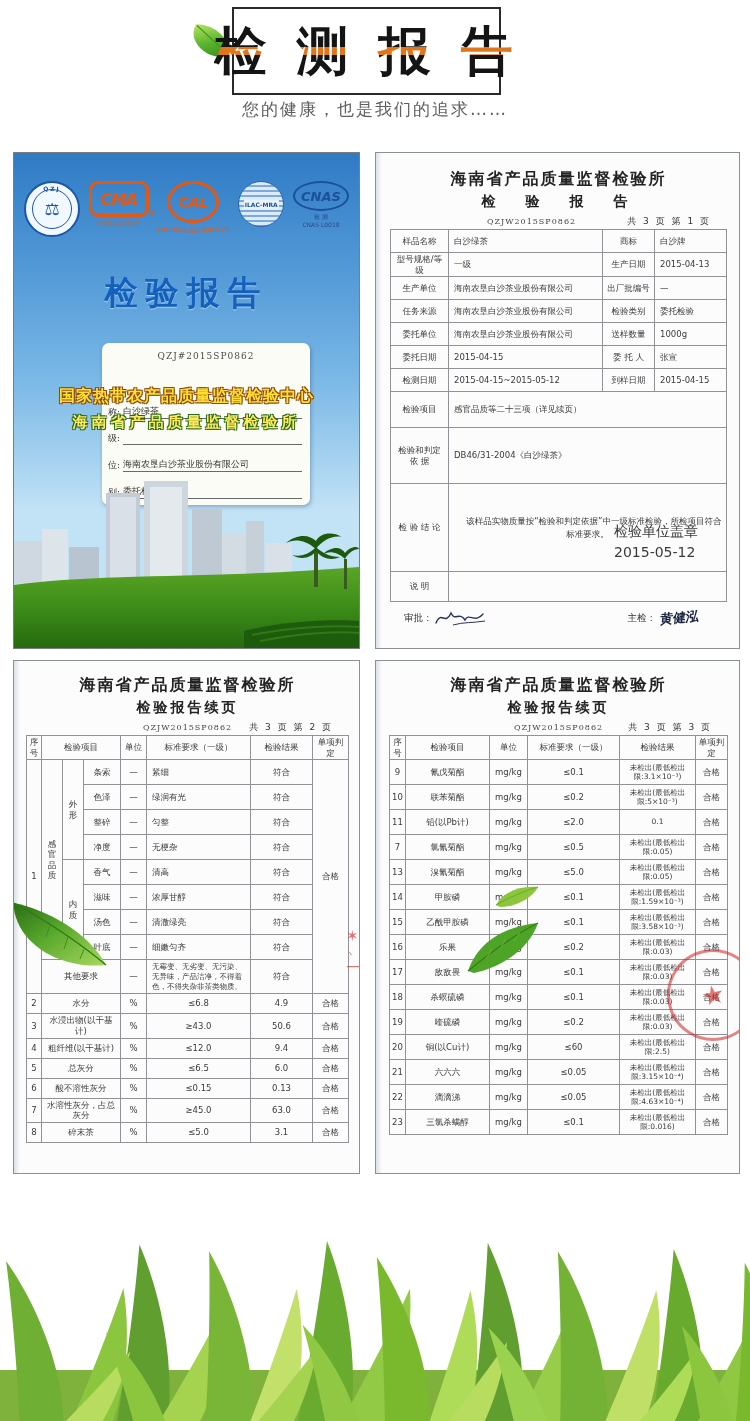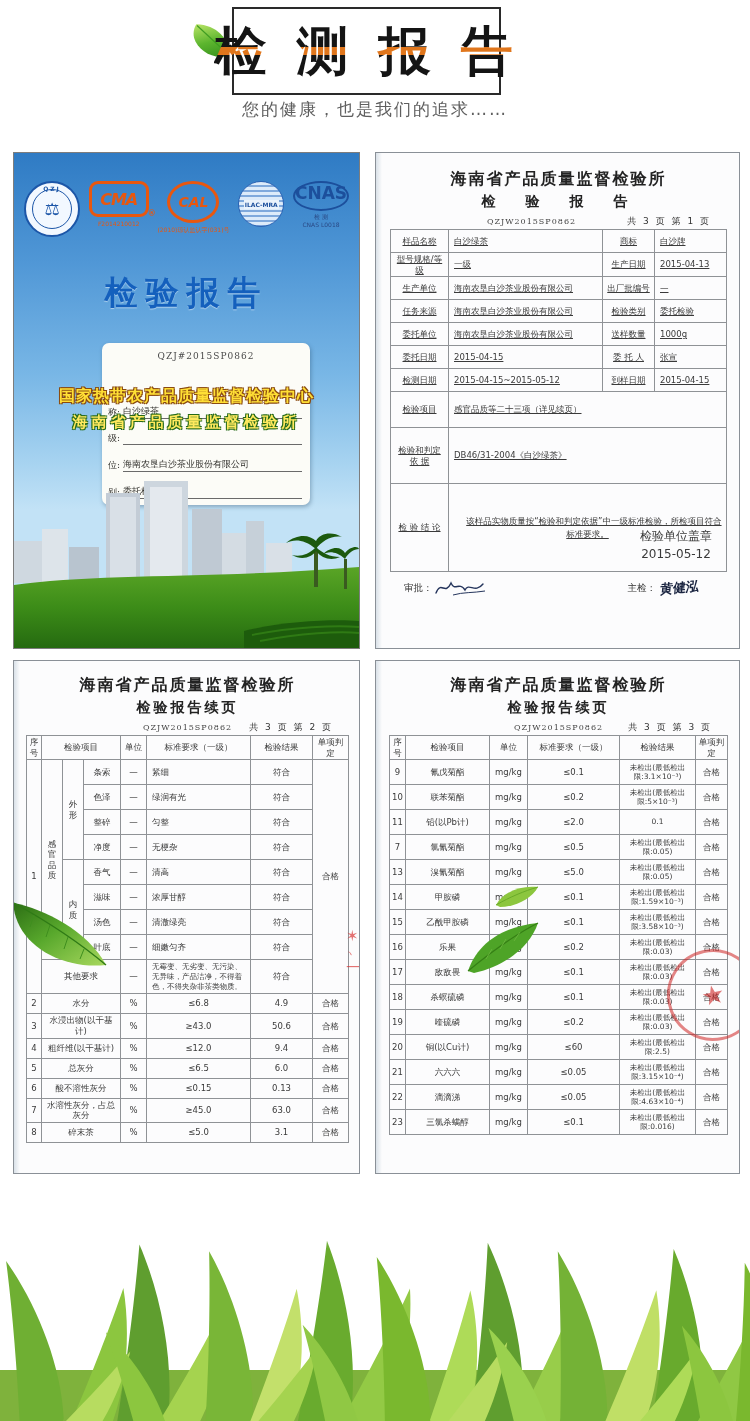--- a/index.html
+++ b/index.html
@@ -34,22 +34,22 @@
   .cma-box{width:54px;height:30px;border:3px solid #e8570f;border-radius:9px;display:flex;align-items:center;justify-content:center;
            color:#e8570f;font-weight:bold;font-size:16px;font-style:italic;letter-spacing:-1px;position:relative;}
   .cma-r{position:absolute;right:-9px;bottom:-4px;font-size:8px;font-style:normal;}
   .tiny-orange{color:#e8570f;font-size:6px;margin-top:3px;white-space:nowrap;}
   .cal-oval{width:46px;height:36px;border:3px solid #e8570f;border-radius:50%;display:flex;align-items:center;justify-content:center;
             color:#e8570f;font-weight:bold;font-size:14px;font-style:italic;}
   .ilac-circle{width:44px;height:44px;border-radius:50%;border:1px solid #2b63b4;
                background:repeating-linear-gradient(180deg,#dcebfa 0 3px,#7fa9dc 3px 5px);
                display:flex;align-items:center;justify-content:center;}
   .ilac-label{background:#eaf3fc;color:#1c4f9c;font-size:6px;font-weight:bold;padding:1px 1px;letter-spacing:0;}
-  .cnas-oval{width:52px;height:26px;border:2px solid #1c4f9c;border-radius:50%;display:flex;justify-content:center;
-             color:#1c4f9c;font-weight:bold;font-size:17px;}
+  .cnas-oval{width:52px;height:26px;border:2px solid #1c4f9c;border-radius:50%;display:flex;align-items:center;justify-content:center;
+             color:#1c4f9c;font-weight:bold;font-style:italic;font-size:13px;}
   .tiny-blue{color:#2a4a86;font-size:6px;margin-top:2px;text-align:center;line-height:1.3;white-space:nowrap;}
   .cover-title{position:absolute;left:0;top:118px;width:100%;text-align:center;color:#1460bd;font-weight:bold;
                font-size:33px;letter-spacing:8px;font-family:"DejaVu Sans","Liberation Sans",sans-serif;
                text-shadow:0 1px 1px rgba(255,255,255,.5);}
   .sticker{position:absolute;left:88px;top:190px;width:208px;height:162px;background:#fcfcf7;border-radius:7px;
            box-shadow:1px 2px 4px rgba(30,60,90,.35);padding:8px 8px 6px 8px;box-sizing:border-box;}
   .sticker-code{text-align:center;font-family:"DejaVu Serif","Liberation Serif",serif;font-size:9px;color:#4a4a4a;letter-spacing:1px;}
   .sticker-form{position:absolute;left:6px;right:8px;bottom:6px;}
   .s-row{display:flex;align-items:flex-end;margin-top:13px;font-family:"DejaVu Serif","Liberation Serif",serif;font-size:9px;color:#33322e;}
   .s-row .lab{white-space:nowrap;margin-right:3px;}
@@ -70,25 +70,25 @@
   .meta{position:relative;height:16px;margin-top:2px;font-size:8px;color:#444;}
   .meta .rno{position:absolute;left:42%;transform:translateX(-50%);top:4px;font-family:"DejaVu Serif","Liberation Serif",serif;letter-spacing:1px;}
   .meta .pinfo{position:absolute;right:16px;top:2px;font-size:9px;letter-spacing:2px;color:#333;}
   table.rpt{border-collapse:collapse;width:100%;table-layout:fixed;}
   table.rpt td,table.rpt th{border:1px solid #8f9296;font-weight:normal;color:#3a3a3a;
         font-size:8.5px;padding:1px 2px;text-align:center;vertical-align:middle;line-height:1.25;
         overflow:hidden;}
   table.rpt td.l{text-align:left;padding-left:5px;}
   .vlabel{line-height:1.9;}
   
-  #page1 table.rpt td{height:20px;text-decoration:underline;}
+  #page1 table.rpt td{height:20px;}
   #page1 td.lab{color:#3a3a3a;}
   .concl-cell{position:relative;text-align:left;padding:6px 4px !important;}
   .concl-text{text-indent:1.5em;font-size:8.5px;line-height:1.5;}
-  .stamp-note{position:absolute;right:14px;bottom:8px;text-align:center;font-size:12px;line-height:1.5;color:#3a3a3a;}
+  .stamp-note{position:absolute;right:28px;bottom:8px;text-align:left;font-size:14px;line-height:1.5;color:#3a3a3a;}
   .sig-row{display:flex;align-items:center;margin-top:6px;padding:0 14px;font-size:9.5px;color:#333;}
   .hand{font-family:"DejaVu Serif","Liberation Serif",serif;font-weight:bold;color:#1a2440;
         font-size:13px;transform:rotate(-5deg) skewX(-10deg);display:inline-block;margin-left:4px;}
   
   .leaf-deco{position:absolute;pointer-events:none;}
   .stamp-round{position:absolute;width:86px;height:86px;border:3px solid rgba(205,35,35,.55);border-radius:50%;
                display:flex;align-items:center;justify-content:center;transform:rotate(-12deg);}
   .stamp-star{color:rgba(205,35,35,.6);font-size:26px;}
   .stamp-part{position:absolute;color:rgba(215,40,40,.65);font-size:15px;line-height:1;}
   
@@ -286,20 +286,24 @@
             <td class="l" colspan="3">DB46/31-2004《白沙绿茶》</td>
           </tr>
           <tr style="height:88px">
             <td class="lab vlabel">
               <span>检 验 结 论</span></td>
             <td class="concl-cell" colspan="3">
               <div class="concl-text">该样品实物质量按“检验和判定依据”中一级标准检验，所检项目符合标准要求。</div>
               <div class="stamp-note">
                 <span>检验单位盖章</span><br><span>2015-05-12</span></div>
             </td>
+          </tr>
+          <tr style="height:30px">
+            <td class="lab">说 明</td>
+            <td colspan="3"></td>
           </tr>
         </tbody>
       </table>
       <div class="sig-row">
         <span>审批：</span>
         <svg width="58" height="20" viewBox="0 0 58 20">
           <path d="M3 15 C8 2 12 18 18 5 C22 14 26 3 32 12 C36 4 42 16 50 6" stroke="#25355c" stroke-width="1.4" fill="none" stroke-linecap="round"></path>
           <path d="M20 17 C30 14 40 15 52 13" stroke="#25355c" stroke-width="1" fill="none"></path>
         </svg>
         <span style="flex:1"></span>

